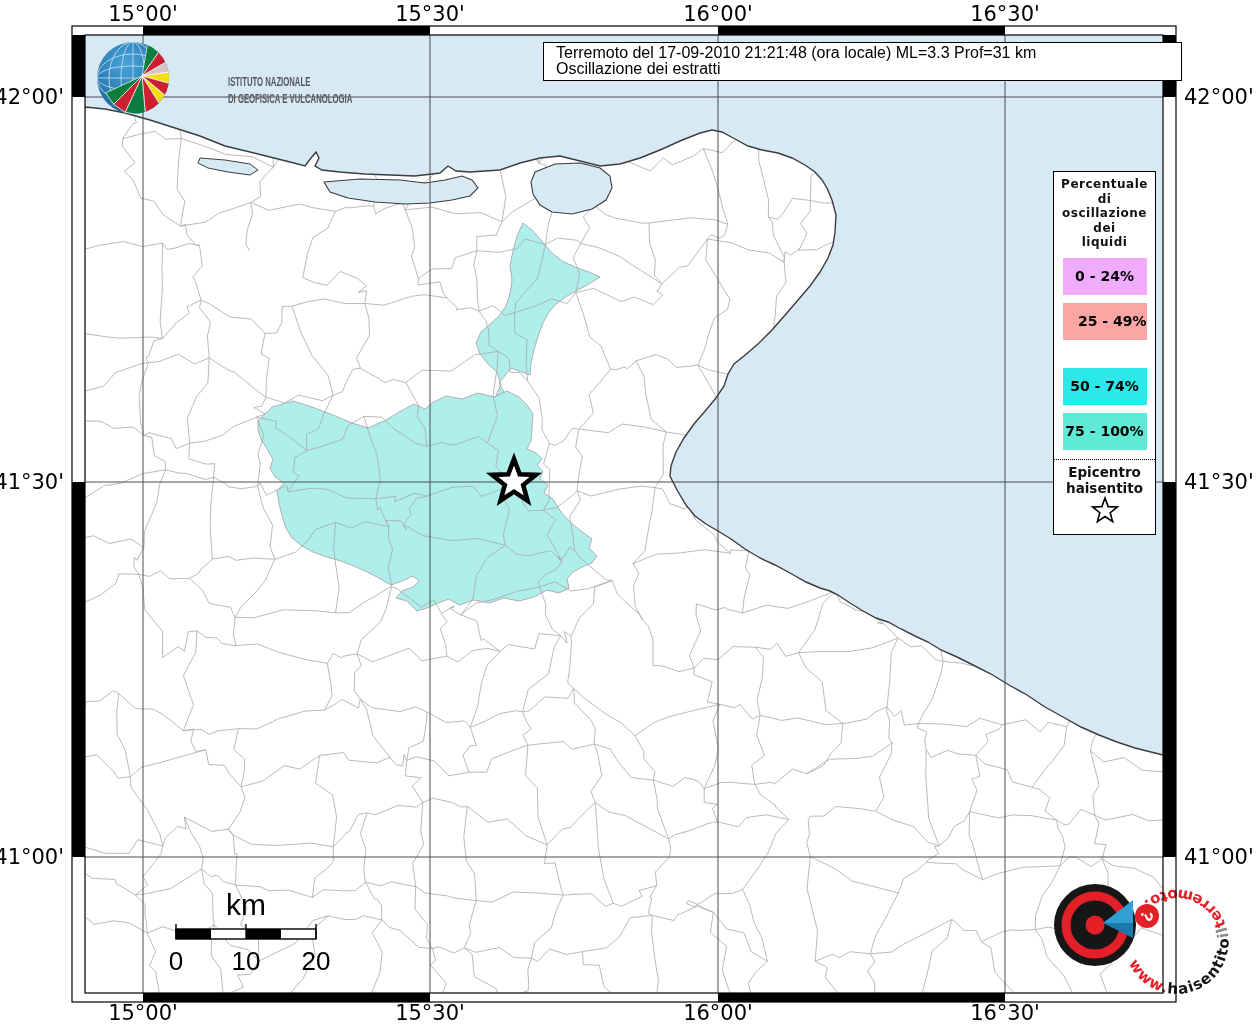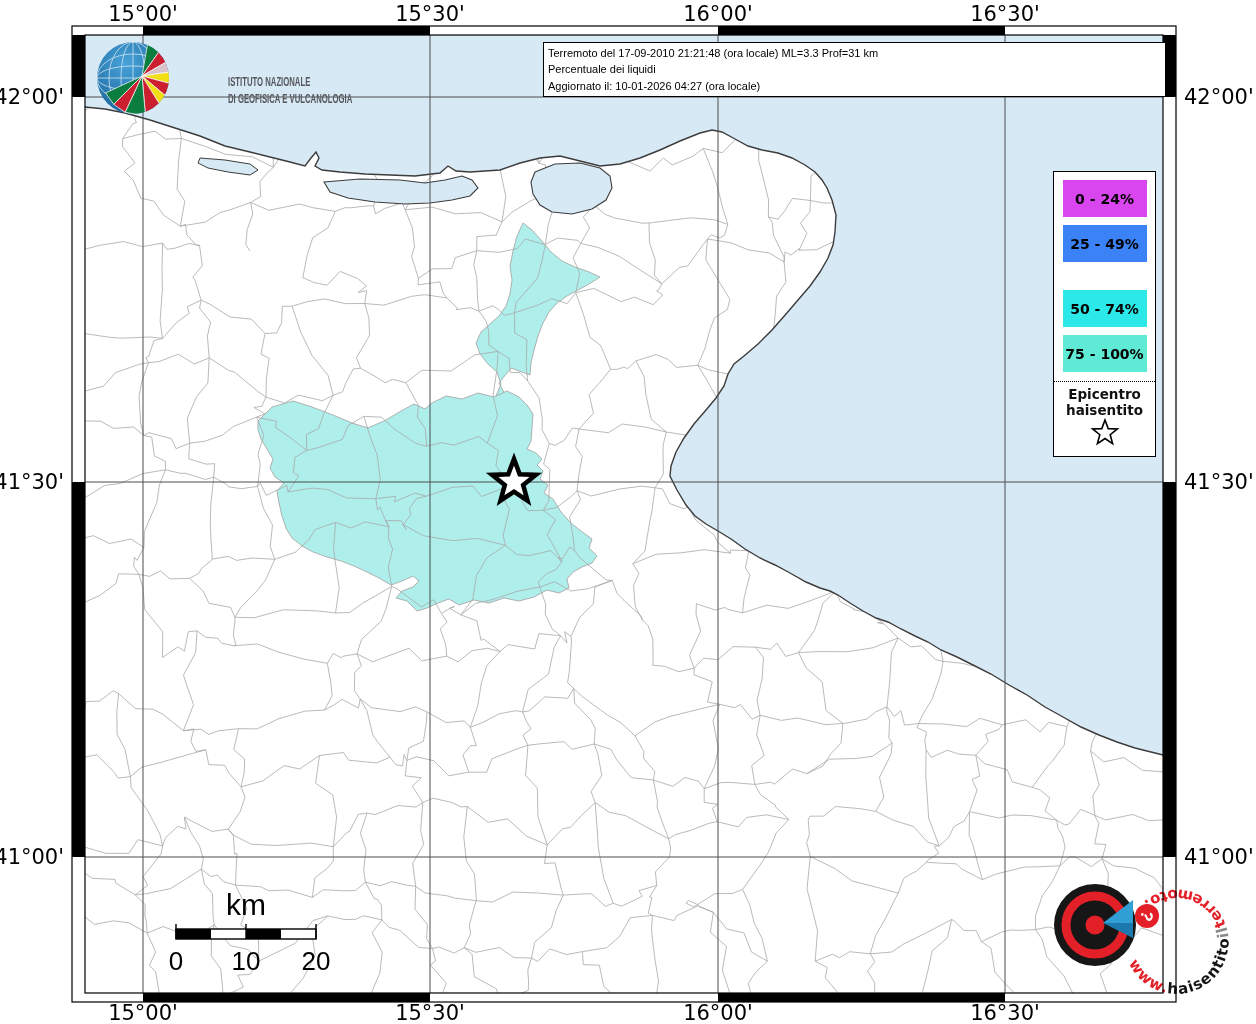--- a/index.html
+++ b/index.html
@@ -1,21 +1,21 @@
 <!DOCTYPE html>
 <html><head>
 <meta charset="utf-8">
 <style>
   html,body{margin:0;padding:0;background:#fff;}
   .stage{position:relative;width:1256px;height:1024px;background:#fff;overflow:hidden;
          font-family:"Liberation Sans",sans-serif;}
   .stage svg.mapsvg{position:absolute;left:0;top:0;}
   .axis-label{font-family:"DejaVu Sans","Liberation Sans",sans-serif;font-size:21px;fill:#000;}
   .info-box{position:absolute;left:543px;top:42px;width:613px;background:#fff;
-            border:1px solid #000;padding:2px 4px;font-size:11px;line-height:16.4px;
+            border:1px solid #000;padding:2px 12px;font-size:16px;line-height:16.4px;
             color:#000;white-space:nowrap;overflow:hidden;}
   .legend{position:absolute;left:1053px;top:171px;width:101px;background:#fff;
           border:1px solid #000;text-align:center;padding-bottom:6px;
           font-family:"DejaVu Sans","Liberation Sans",sans-serif;}
   .legend-title{font-weight:700;font-size:12px;line-height:14.5px;letter-spacing:.5px;
                 margin-top:5px;color:#111;}
   .swatch{width:84px;height:37px;margin:8px auto 0 auto;display:flex;align-items:center;
           justify-content:center;font-weight:700;font-size:14px;color:#000;}
   .legend-sep{border-top:1.5px dotted #000;margin:9px 0 4px 0;}
   .legend-epi{font-weight:700;font-size:13.5px;line-height:16px;color:#111;}
@@ -191,29 +191,35 @@
     <text class="axis-label" x="64" y="489" text-anchor="end">41°30'</text>
     <text class="axis-label" x="64" y="864" text-anchor="end">41°00'</text>
     <text class="axis-label" x="1184" y="104" text-anchor="start">42°00'</text>
     <text class="axis-label" x="1184" y="489" text-anchor="start">41°30'</text>
     <text class="axis-label" x="1184" y="864" text-anchor="start">41°00'</text>
   </g>
 </svg>
 
 <div class="info-box">
   <div>Terremoto del 17-09-2010 21:21:48 (ora locale) ML=3.3 Prof=31 km</div>
-  <div>Percentuale dei liquidi</div>
-  <div>Aggiornato il: 10-01-2026 04:27 (ora locale)</div>
+  <div>Oscillazione dei estratti</div>
 </div>
 
 <div class="legend">
-  <div class="swatch" style="background: #d946ef;">
+  <div class="legend-title">
+    <div>Percentuale</div>
+    <div>di</div>
+    <div>oscillazione</div>
+    <div>dei</div>
+    <div>liquidi</div>
+  </div>
+  <div class="swatch" style="background: #f0abfc;">
         <span>0 - 24%</span>
       </div>
-  <div class="swatch" style="background: #3b82f6;">
+  <div class="swatch" style="background: #fca5a5; justify-content: flex-end;">
         <span>25 - 49%</span>
       </div>
   <div class="swatch" style="background: rgb(43, 233, 233); margin-top: 28px;">
         <span>50 - 74%</span>
       </div>
   <div class="swatch" style="background: #5eead4;">
         <span>75 - 100%</span>
       </div>
   <div class="legend-sep"></div>
   <div class="legend-epi">

